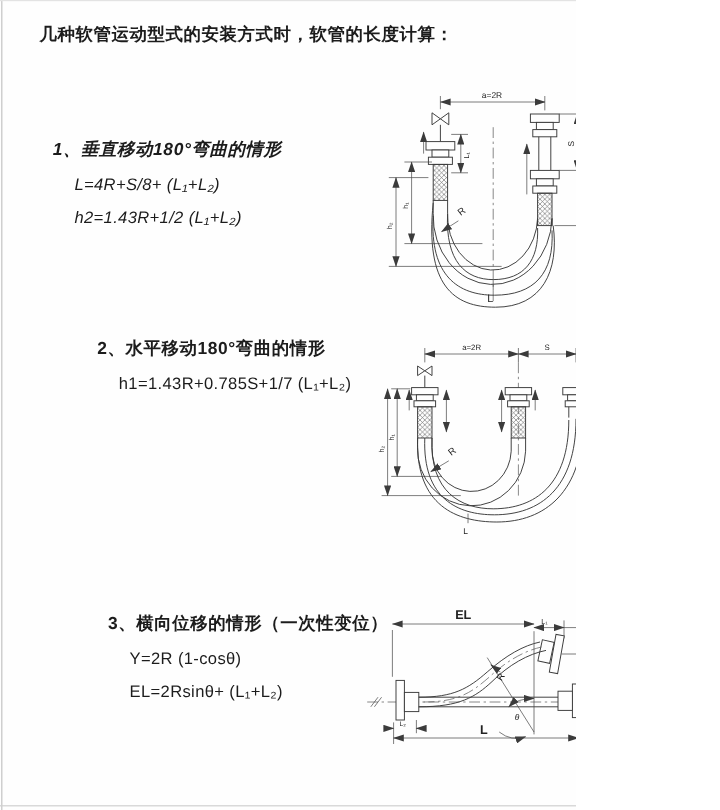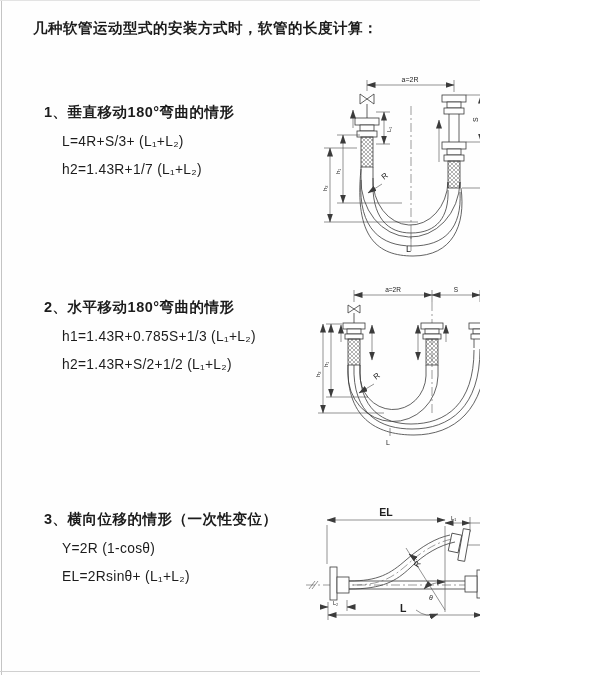--- a/index.html
+++ b/index.html
@@ -13,23 +13,23 @@
   .edge-left{left:1px;top:0;width:1px;height:675px;}
   .edge-right{left:597px;top:0;width:1px;height:675px;}
   .edge-bottom{left:0;top:671px;width:600px;height:1px;background:#d0d0d0;}
   .edge-top{left:0;top:0;width:600px;height:1px;background:#e3e3e3;}
 
   .doc-title{
     position:absolute;left:33px;top:19px;
     font-size:14.5px;font-weight:700;letter-spacing:.5px;white-space:nowrap;
   }
   .section{position:absolute;left:44px;}
-  .sec1{top:103px;}
-  .sec2{top:298px;}
-  .sec3{top:510px;}
+  .sec1{top:115px;font-style:italic;}
+  .sec2{top:281px;margin-left:37px;}
+  .sec3{top:510px;margin-left:46px;}
   .sec-heading{font-size:14.5px;font-weight:700;letter-spacing:.5px;white-space:nowrap;}
   .formulas{margin:6px 0 0 18px;font-size:13.8px;line-height:28px;letter-spacing:.3px;}
   .formula{white-space:nowrap;}
 
   .dwg{position:absolute;}
   .dwg1{left:310px;top:70px;}
   .dwg2{left:306px;top:282px;}
   .dwg3{left:298px;top:498px;}
 
   svg{display:block;}
@@ -47,30 +47,29 @@
   <div class="scan-edge edge-left"></div>
   <div class="scan-edge edge-right"></div>
   <div class="scan-edge edge-bottom"></div>
   <div class="scan-edge edge-top"></div>
 
   <div class="doc-title">几种软管运动型式的安装方式时，软管的长度计算：</div>
 
   <div class="section sec1">
     <div class="sec-heading">1、垂直移动180°弯曲的情形</div>
     <div class="formulas">
-      <div class="formula">L=4R+S/3+ (L₁+L₂)</div>
-      <div class="formula">h2=1.43R+1/7 (L₁+L₂)</div>
+      <div class="formula">L=4R+S/8+ (L₁+L₂)</div>
+      <div class="formula">h2=1.43R+1/2 (L₁+L₂)</div>
     </div>
   </div>
 
   <div class="section sec2">
     <div class="sec-heading">2、水平移动180°弯曲的情形</div>
     <div class="formulas">
-      <div class="formula">h1=1.43R+0.785S+1/3 (L₁+L₂)</div>
-      <div class="formula">h2=1.43R+S/2+1/2 (L₁+L₂)</div>
+      <div class="formula">h1=1.43R+0.785S+1/7 (L₁+L₂)</div>
     </div>
   </div>
 
   <div class="section sec3">
     <div class="sec-heading">3、横向位移的情形（一次性变位）</div>
     <div class="formulas">
       <div class="formula">Y=2R (1-cosθ)</div>
       <div class="formula">EL=2Rsinθ+ (L₁+L₂)</div>
     </div>
   </div>

